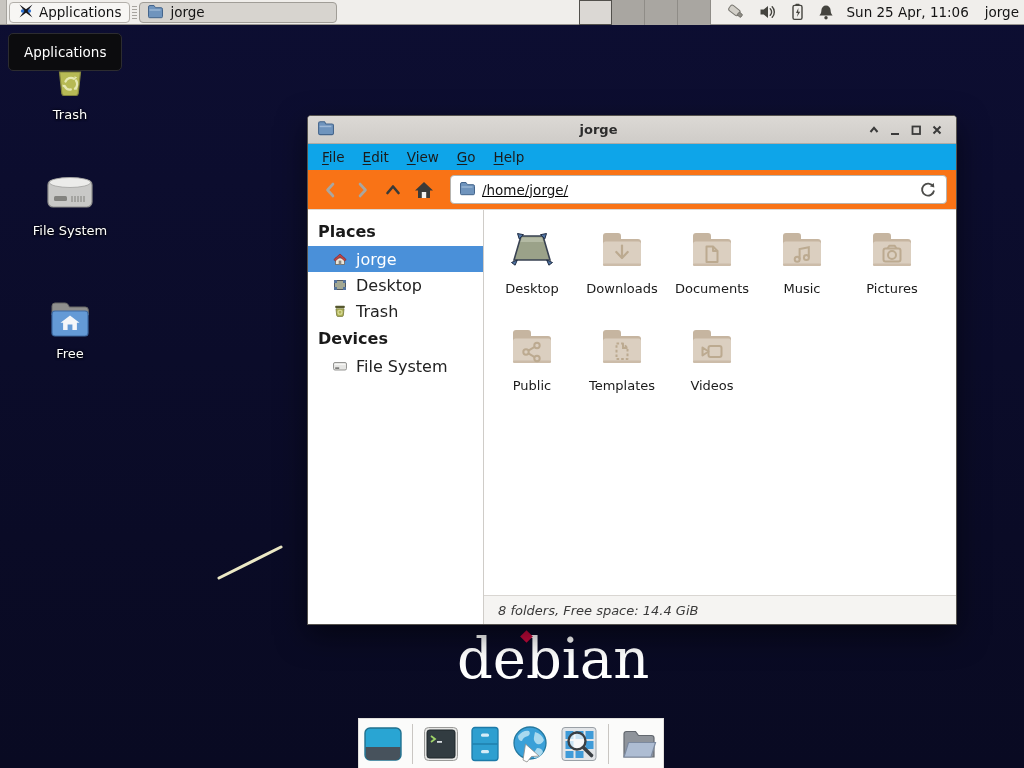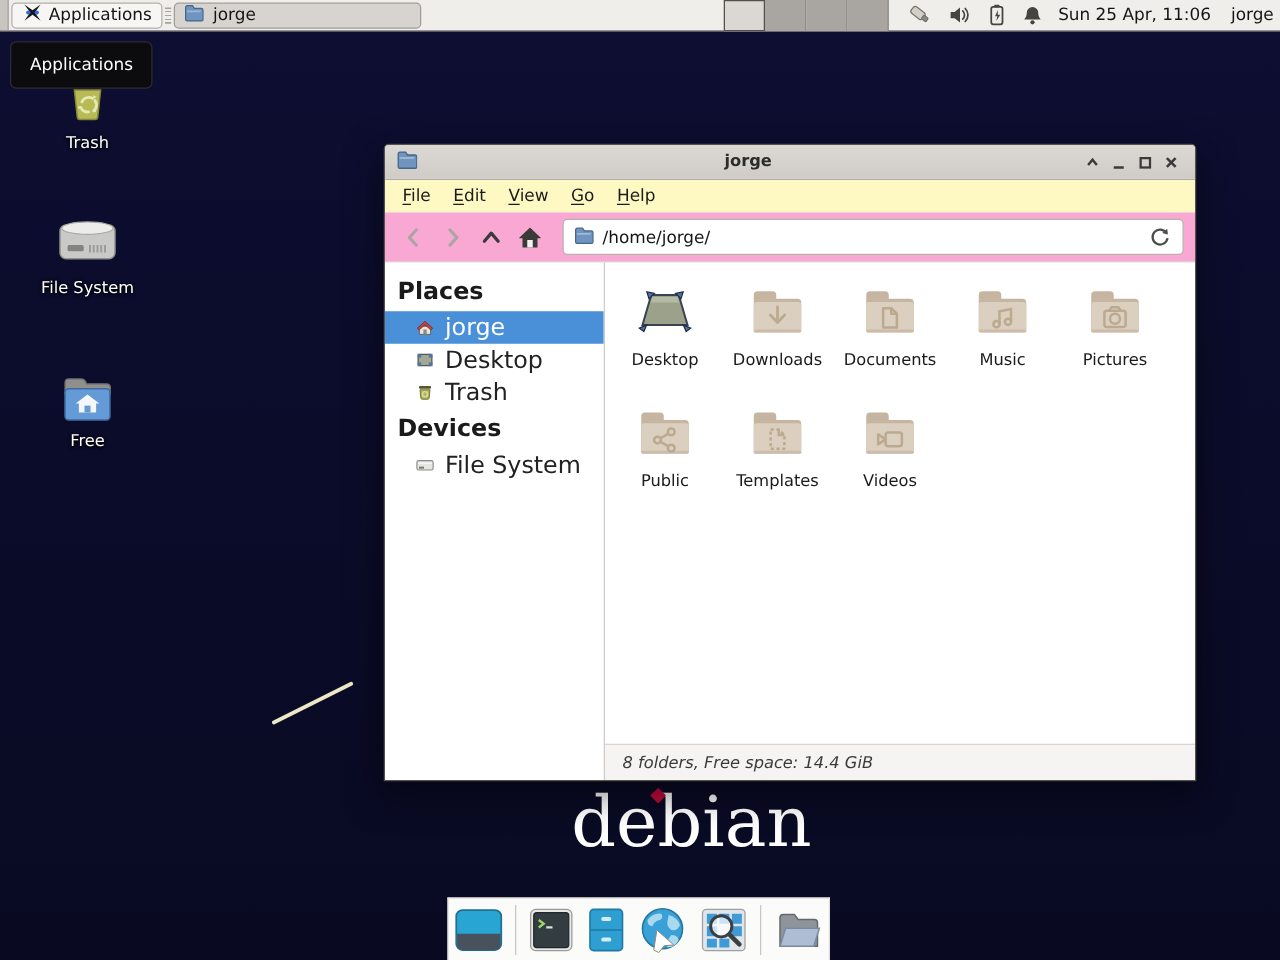--- a/index.html
+++ b/index.html
@@ -47,34 +47,34 @@
   
   .window { position:absolute; left:307px; top:115px; width:650px; height:510px; z-index:20;
             background:#f2f1ef; border:1px solid #55524e; border-radius:4px 4px 0 0;
             box-shadow:0 10px 30px rgba(0,0,0,.5); display:flex; flex-direction:column; }
   .titlebar { height:28px; flex:0 0 28px; background:linear-gradient(#dcd9d5,#cfccc8);
               border-bottom:1px solid #aeaba6; border-radius:3px 3px 0 0;
               display:flex; align-items:center; padding:0 9px; }
   .win-title { flex:1; text-align:center; font-weight:bold; font-size:13px; color:#2c2c2c; }
   .tb-btn { width:21px; height:20px; display:grid; place-items:center; }
   .menubar { height:26px; flex:0 0 26px; display:flex; align-items:center; padding:0 5px;
-             background:#fef9c3; font-size:13.5px; color:#1b1b1b; }
+             background:#0ea5e9; font-size:13.5px; color:#1b1b1b; }
   .menu-item { padding:3px 9px; }
   .menu-item .mn { text-decoration:underline; text-underline-offset:2px; }
   .toolbar { height:40px; flex:0 0 40px; display:flex; align-items:center; padding:0 9px;
-             gap:3px; background:#f9a8d4; border-bottom:1px solid #dcd9d5; }
+             gap:3px; background:#f97316; border-bottom:1px solid #dcd9d5;text-decoration:underline; }
   .nav-btn { width:28px; height:28px; display:grid; place-items:center; }
   .path-field { flex:1; height:29px; margin-left:9px; background:#ffffff; border:1px solid #b6b3ae;
                 border-radius:4px; display:flex; align-items:center; padding:0 8px; gap:7px;
                 font-size:13.5px; color:#141414; }
   .path-refresh { margin-left:auto; display:grid; place-items:center; width:22px; }
 
   .win-body { flex:1; display:flex; min-height:0; }
   .sidebar { width:176px; flex:0 0 176px; background:#ffffff; border-right:1px solid #cfccc8;
-             padding-top:7px; font-size:19px; overflow:hidden; }
+             padding-top:7px; font-size:16px; overflow:hidden; }
   .side-header { font-weight:bold; color:#1a1a1a; padding:5px 10px 5px 10px; }
   .side-row { display:flex; align-items:center; gap:8px; height:26px; padding-left:24px; color:#222; }
   .side-row svg { flex:0 0 auto; display:block; }
   .side-row.selected { background:#4a90d9; color:#ffffff; }
 
   .main-col { flex:1; display:flex; flex-direction:column; background:#ffffff; min-width:0; }
   .files { flex:1; padding:15px 0 0 3px; display:grid; grid-template-columns:repeat(5,90px);
            grid-auto-rows:97px; justify-items:center; align-content:start; }
   .file-item { width:88px; text-align:center; font-size:13px; color:#1b1b1b; }
   .file-item svg { display:block; margin:0 auto 8px auto; }

